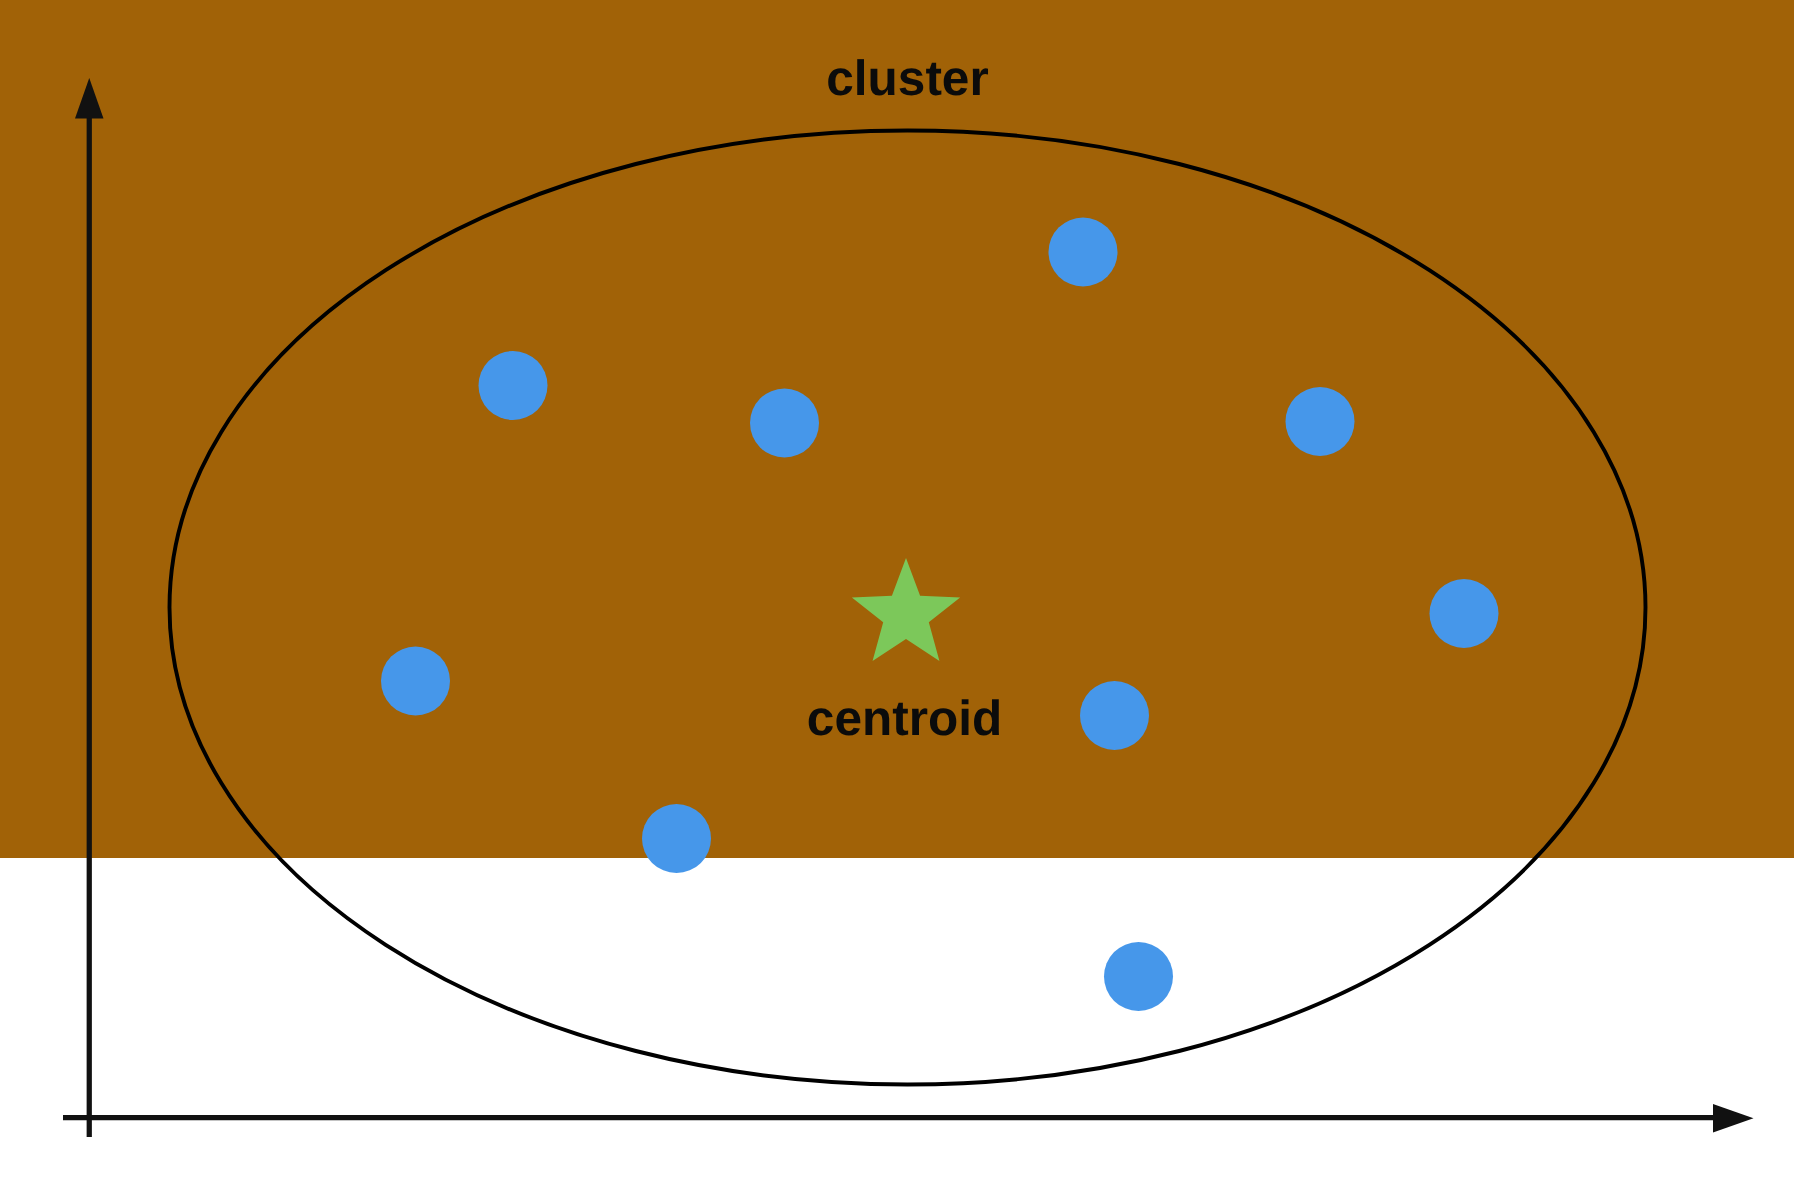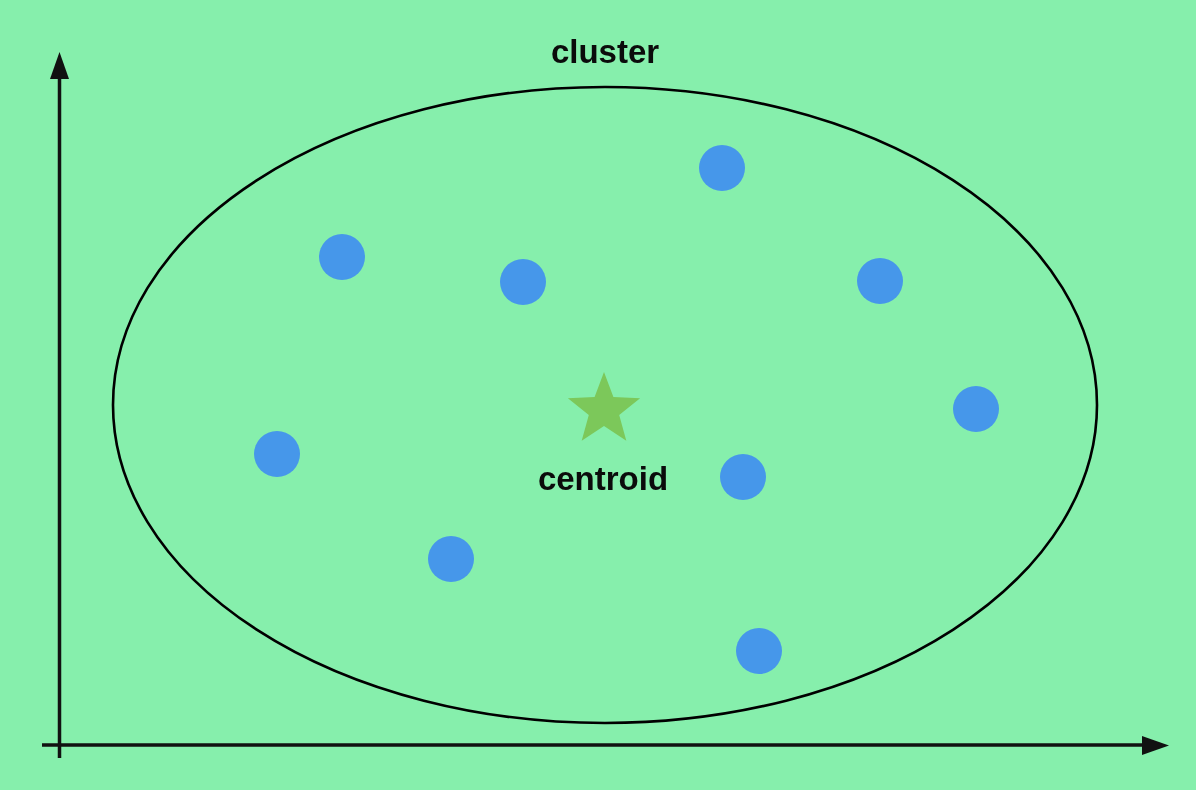--- a/index.html
+++ b/index.html
@@ -7,22 +7,22 @@
     padding: 0;
     background: #ffffff;
     width: 1196px;
     height: 790px;
     overflow: hidden;
     font-family: "Liberation Sans", sans-serif;
   }
   .canvas {
     position: relative;
     width: 1196px;
-    height: 790px;
-    background: #86efac;
+    height: 572px;
+    background: #a16207;
     text-align: center;
   }
   svg { display: block; }
   .diagram-label {
     font-family: "Liberation Sans", sans-serif;
     font-weight: bold;
     font-size: 33px;
     fill: #0b0b0b;
   }
   .axis-line {

